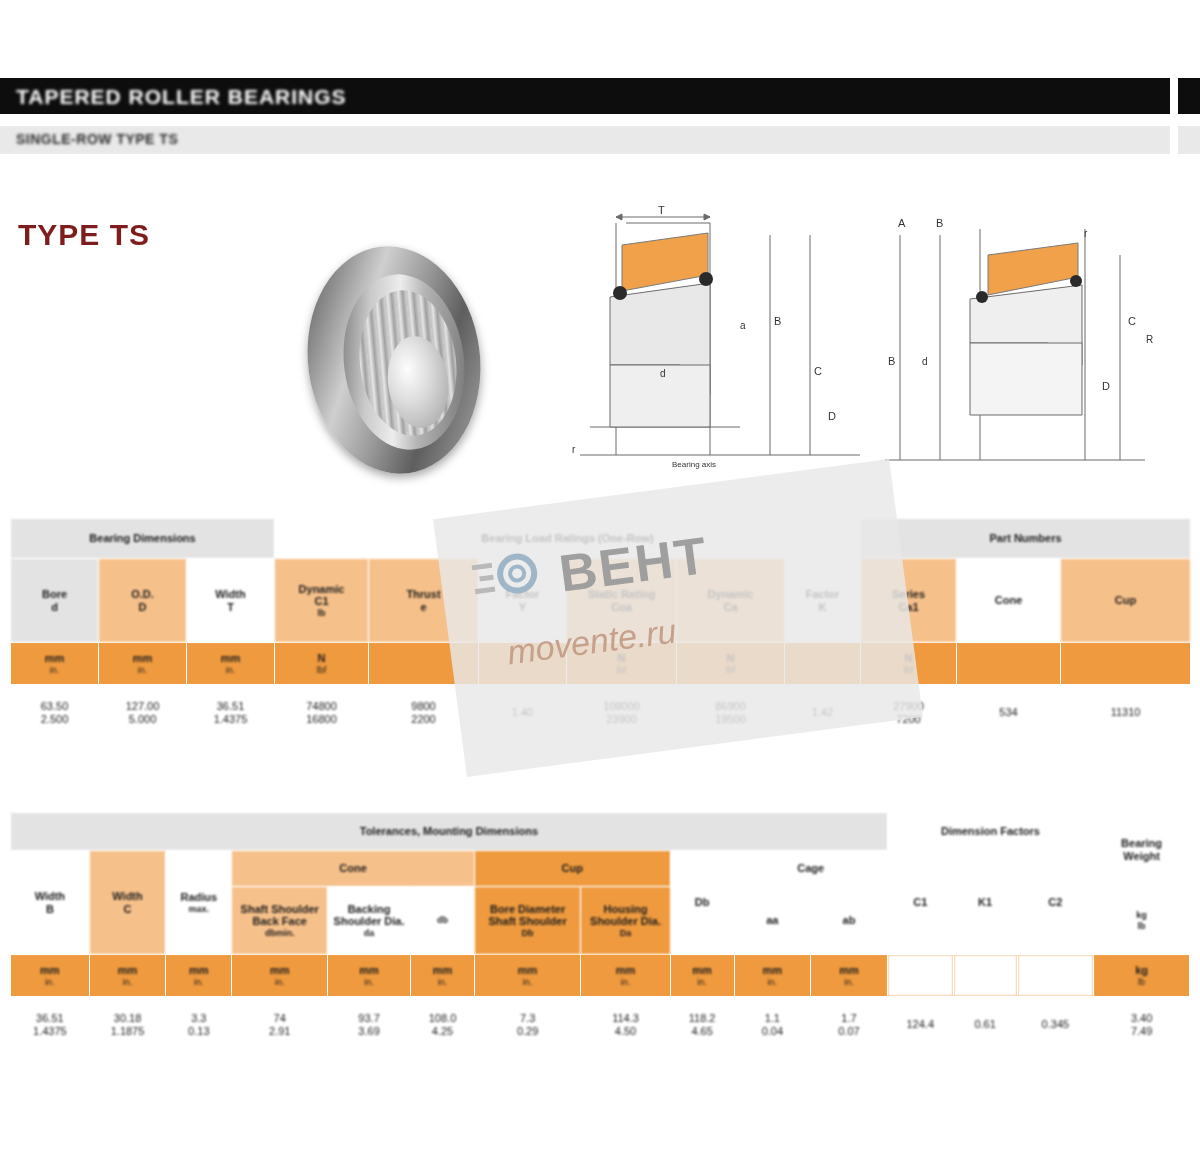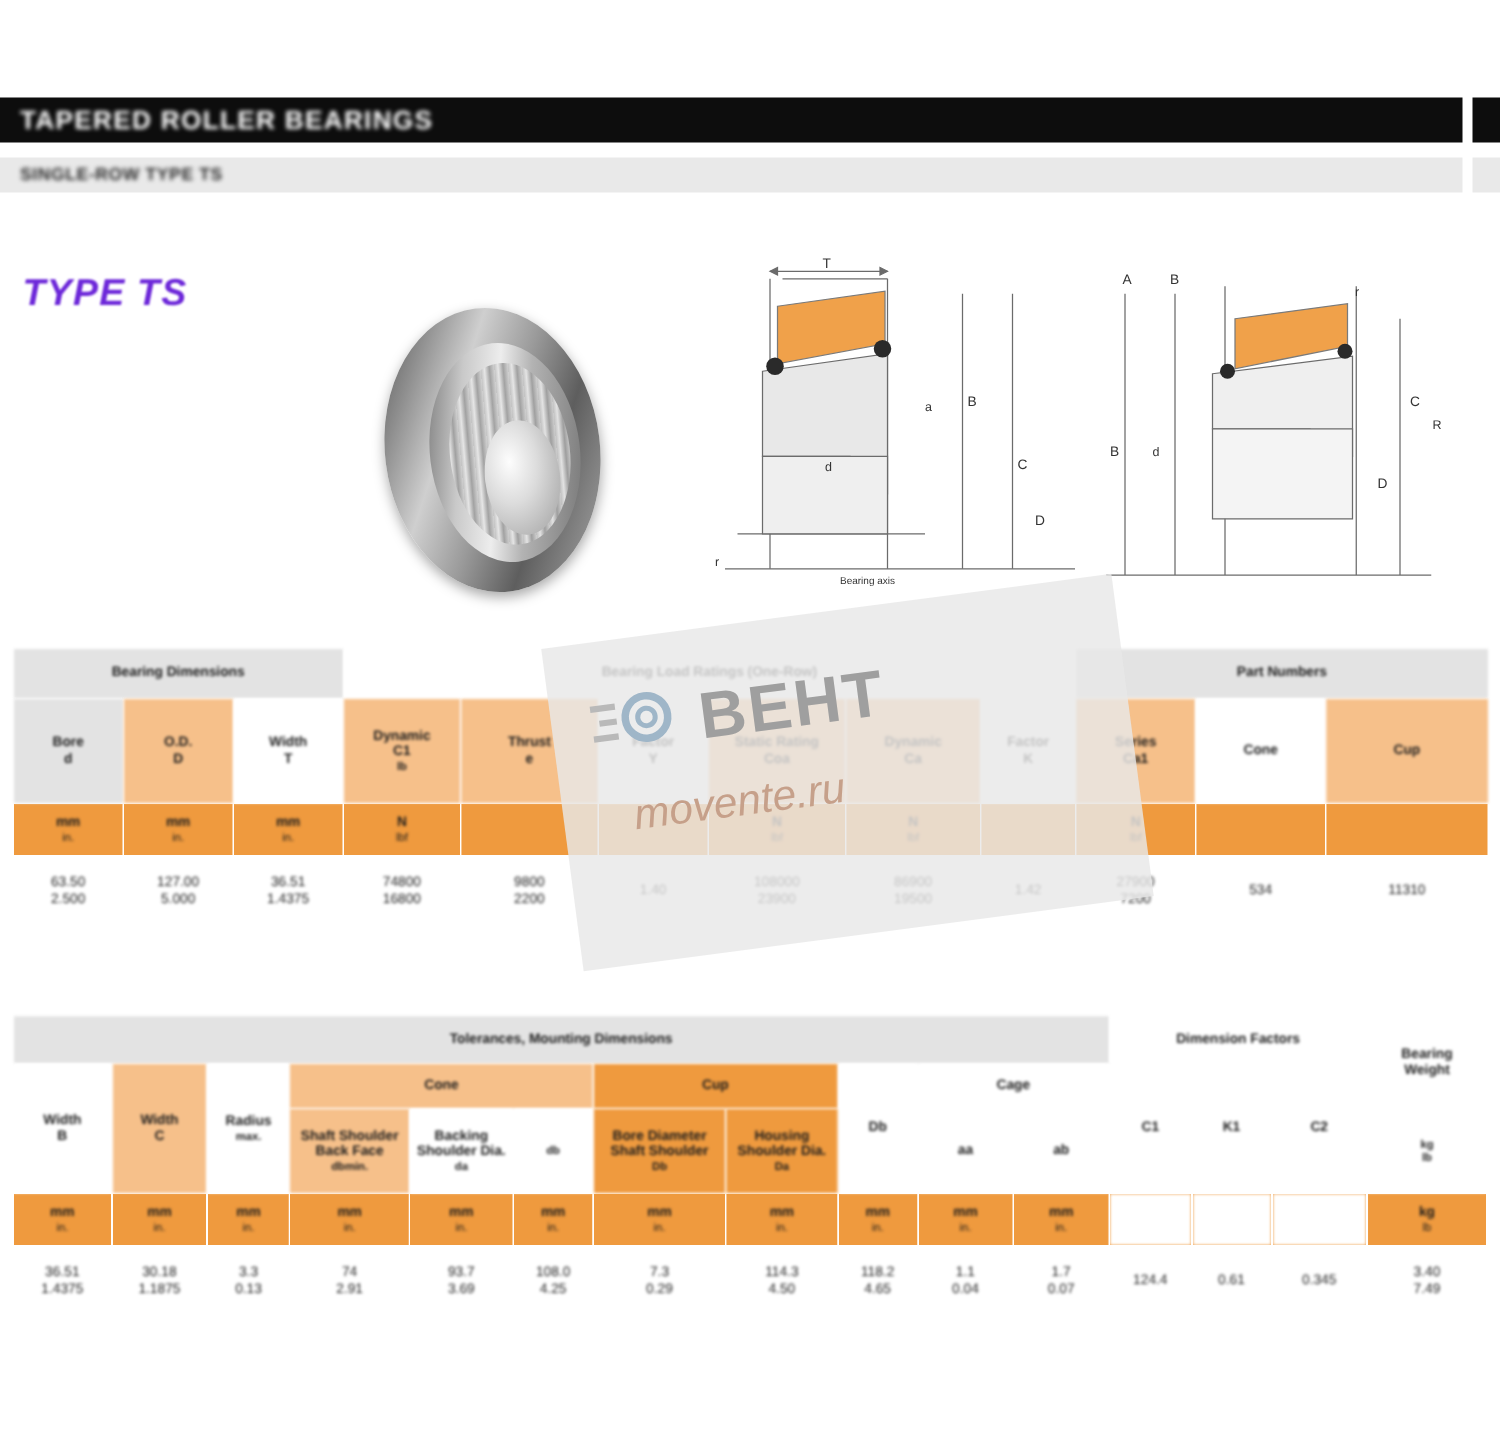--- a/index.html
+++ b/index.html
@@ -37,21 +37,21 @@
     color:#2b2b2b;font-size:14px;font-weight:bold;letter-spacing:.5px;
     filter:blur(1.5px);white-space:nowrap;
   }
   .sub-band-right{
     position:absolute;left:1178px;top:126px;width:22px;height:28px;background:#e9e9e9;
   }
 
   
   .type-heading{
     position:absolute;left:18px;top:218px;
-    font-size:30px;font-weight:bold;font-style:italic;color:#6d28d9;
+    font-size:30px;font-weight:bold;color:#7f1d1d;
     letter-spacing:1px;
     filter:blur(.7px);
   }
 
   
   .bearing-photo{
     position:absolute;left:300px;top:240px;width:190px;height:240px;
   }
   .bearing-photo .outer{
     position:absolute;left:8px;top:6px;width:172px;height:228px;

